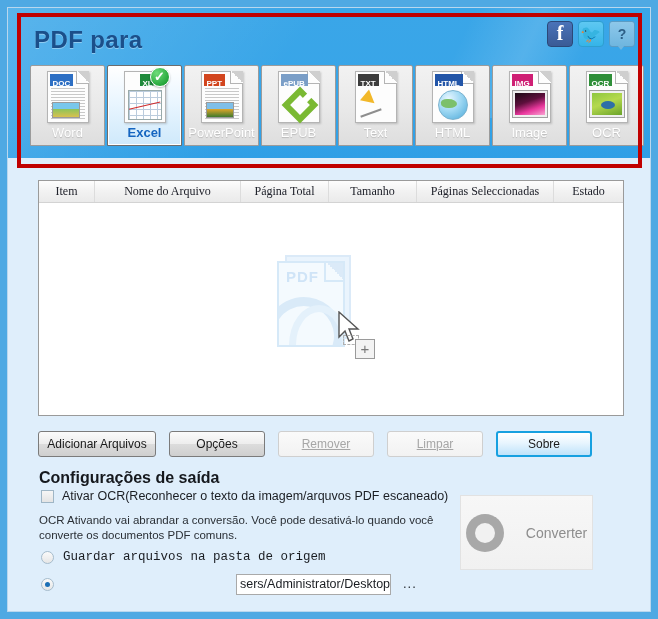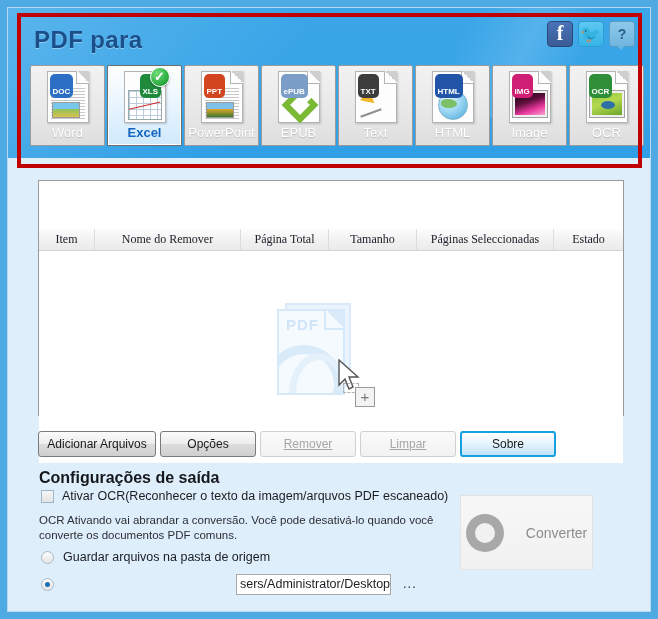--- a/index.html
+++ b/index.html
@@ -134,23 +134,23 @@
   }
   .doc-ico::after {
     content: ""; position: absolute; right: -1px; top: -1px;
     width: 12px; height: 12px;
     background: linear-gradient(225deg,#cfcfcf 0%,#cfcfcf 50%,#fdfdfd 50%);
     border-left: 1px solid #b4b4b4;
     border-bottom: 1px solid #b4b4b4;
   }
   .doc-tag {
     position: absolute; left: 2px; top: 2px;
-    padding: 12px 3px; height: 12px; line-height: 12px;
+    padding: 4px 3px; height: 12px; line-height: 12px;
     font-size: 8px; font-weight: bold; color: #fff;
-    border-radius: 5px;
+    border-radius: 0;
     z-index: 2;
   }
   .doc-body { position: absolute; left: 3px; top: 16px; right: 3px; bottom: 3px; }
 
   .t-doc  { background:#2d6fc4; }
   .t-xls  { background:#1f8a3b;margin-left:13px; }
   .t-ppt  { background:#d2451e; }
   .t-epub { background:#7a9ec7; }
   .t-txt  { background:#3c3c3c; }
   .t-html { background:#2255a8; }
@@ -209,21 +209,20 @@
   #file-list {
     position: absolute; left: 30px; top: 172px;
     width: 586px; height: 236px;
     background: #ffffff;
     border: 1px solid #9a9a9a;
   }
   #list-header {
     display: flex; height: 22px;
     background: linear-gradient(180deg,#fdfdfd 0%,#f2f2f2 48%,#eaeaea 100%);
     border-bottom: 1px solid #d3d3d3;
-    margin-top: 48px;
   }
   .col-head {
     font-size: 12px; color: #20222b;
     display: flex; align-items: center; justify-content: center;
     border-right: 1px solid #dcdcdc;
     height: 100%;
     font-family: "Liberation Serif", serif;
     cursor: pointer;
   }
   .col-head:last-child { border-right: none; }
@@ -279,21 +278,21 @@
     color: #777; font-size: 15px; line-height: 18px; text-align:center;
   }
   #drag-dots {
     position:absolute; left:72px; top:86px; width:16px;height:10px;
     border: 1px dashed #b0b0b0;
   }
 
   
   #action-row {
     position: absolute; left: 30px; top: 423px;
-    display: flex; gap: 4px;
+    display: flex; gap: 13px;
   }
   .btn {
     height: 26px;
     font-size: 12px;
     border-radius: 3px;
     display: flex; align-items: center; justify-content: center;
     cursor: pointer;
     font-family: "Liberation Sans", sans-serif;
   }
   .btn-std {
@@ -331,21 +330,21 @@
     cursor: pointer;
   }
   #ocr-label {
     margin-left: 8px; font-size: 12.5px; color: #1a1d22;
     width: 388px; overflow: hidden; white-space: nowrap;
   }
   #ocr-note {
     position: absolute; left: 31px; top: 505px;
     width: 398px; font-size: 11.5px; color: #2a2f35; line-height: 15px;
   }
-  .radio-row { position: absolute; display: flex; align-items: center; }
+  .radio-row { position: absolute; display: flex; align-items: center; font-family: Liberation Mono, monospace; }
   #radio-origem { left: 33px; top: 542px; }
   #radio-custom { left: 33px; top: 570px; }
   .radio {
     width: 13px; height: 13px; border-radius: 50%;
     background: linear-gradient(180deg,#fafafa,#e6e6e6);
     border: 1px solid #a6bccc;
     position: relative; cursor: pointer;
   }
   .radio.checked::after {
     content:""; position:absolute; left:3px; top:3px;
@@ -496,21 +495,21 @@
         </div>
 
       </div>
     </div>
 
     <div id="red-highlight"></div>
 
     <div id="file-list">
       <div id="list-header">
         <div class="col-head" style="width:56px">Item</div>
-        <div class="col-head" style="width:146px">Nome do Remover</div>
+        <div class="col-head" style="width:146px">Nome do Arquivo</div>
         <div class="col-head" style="width:88px">Página Total</div>
         <div class="col-head" style="width:88px">Tamanho</div>
         <div class="col-head" style="width:137px">Páginas Seleccionadas</div>
         <div class="col-head" style="width:69px">Estado</div>
       </div>
 
       <div id="list-body">
         <div id="drop-zone">
           <div class="pdf-sheet-back"></div>
           <div class="pdf-sheet">

